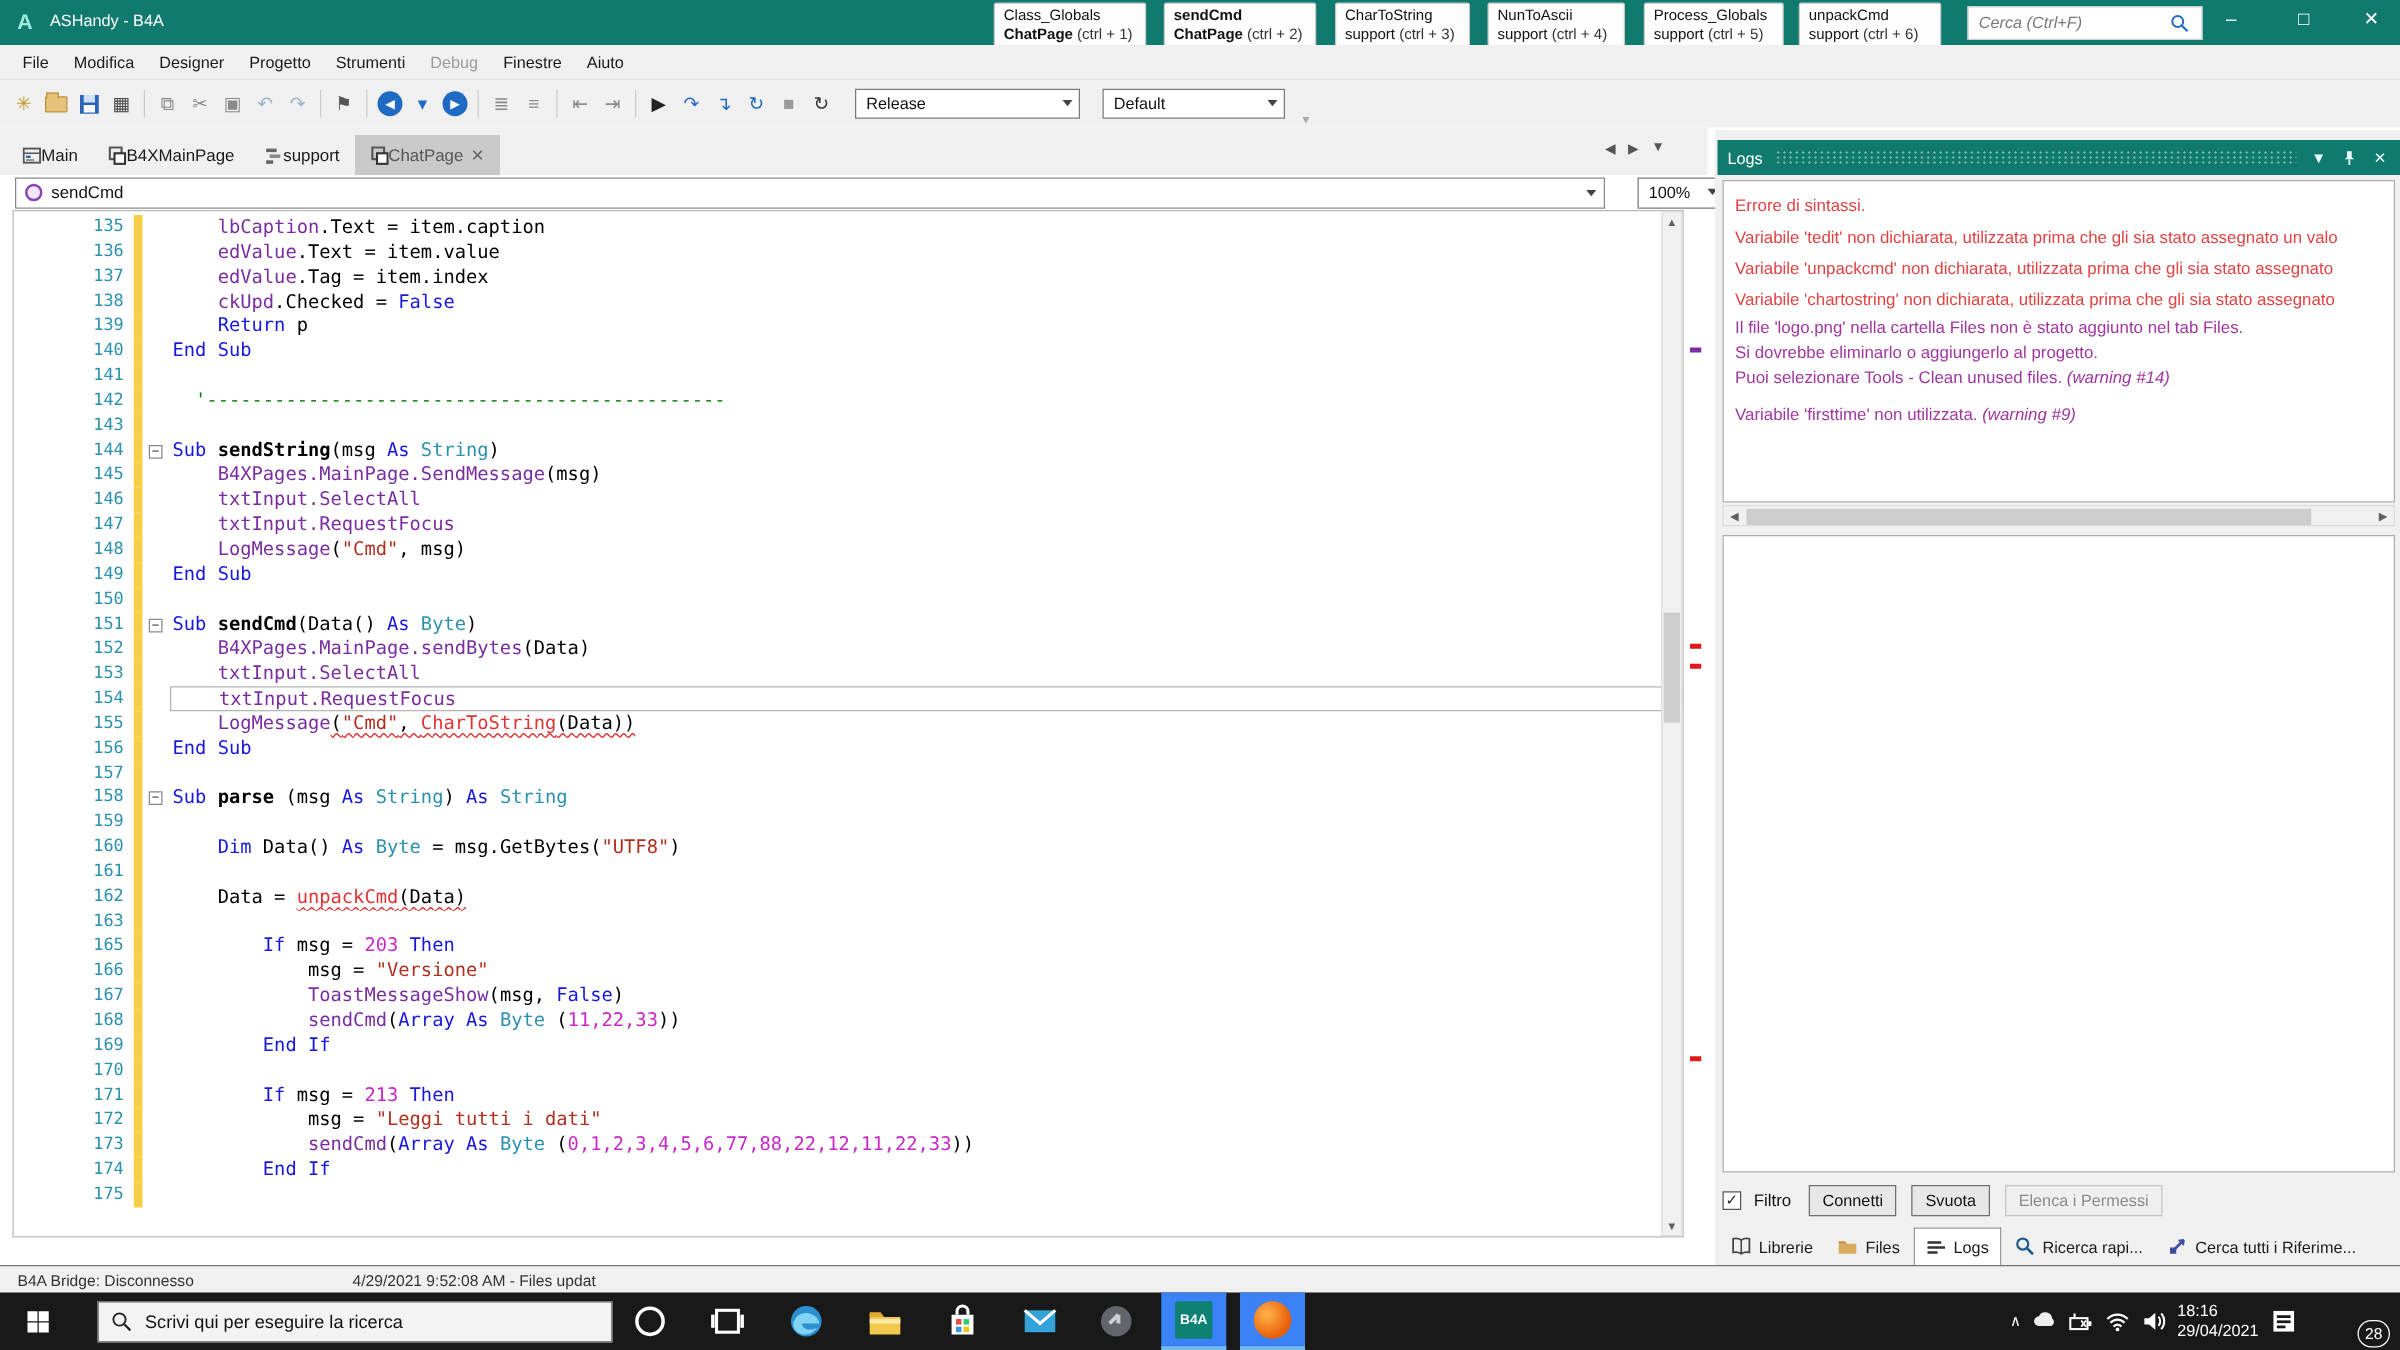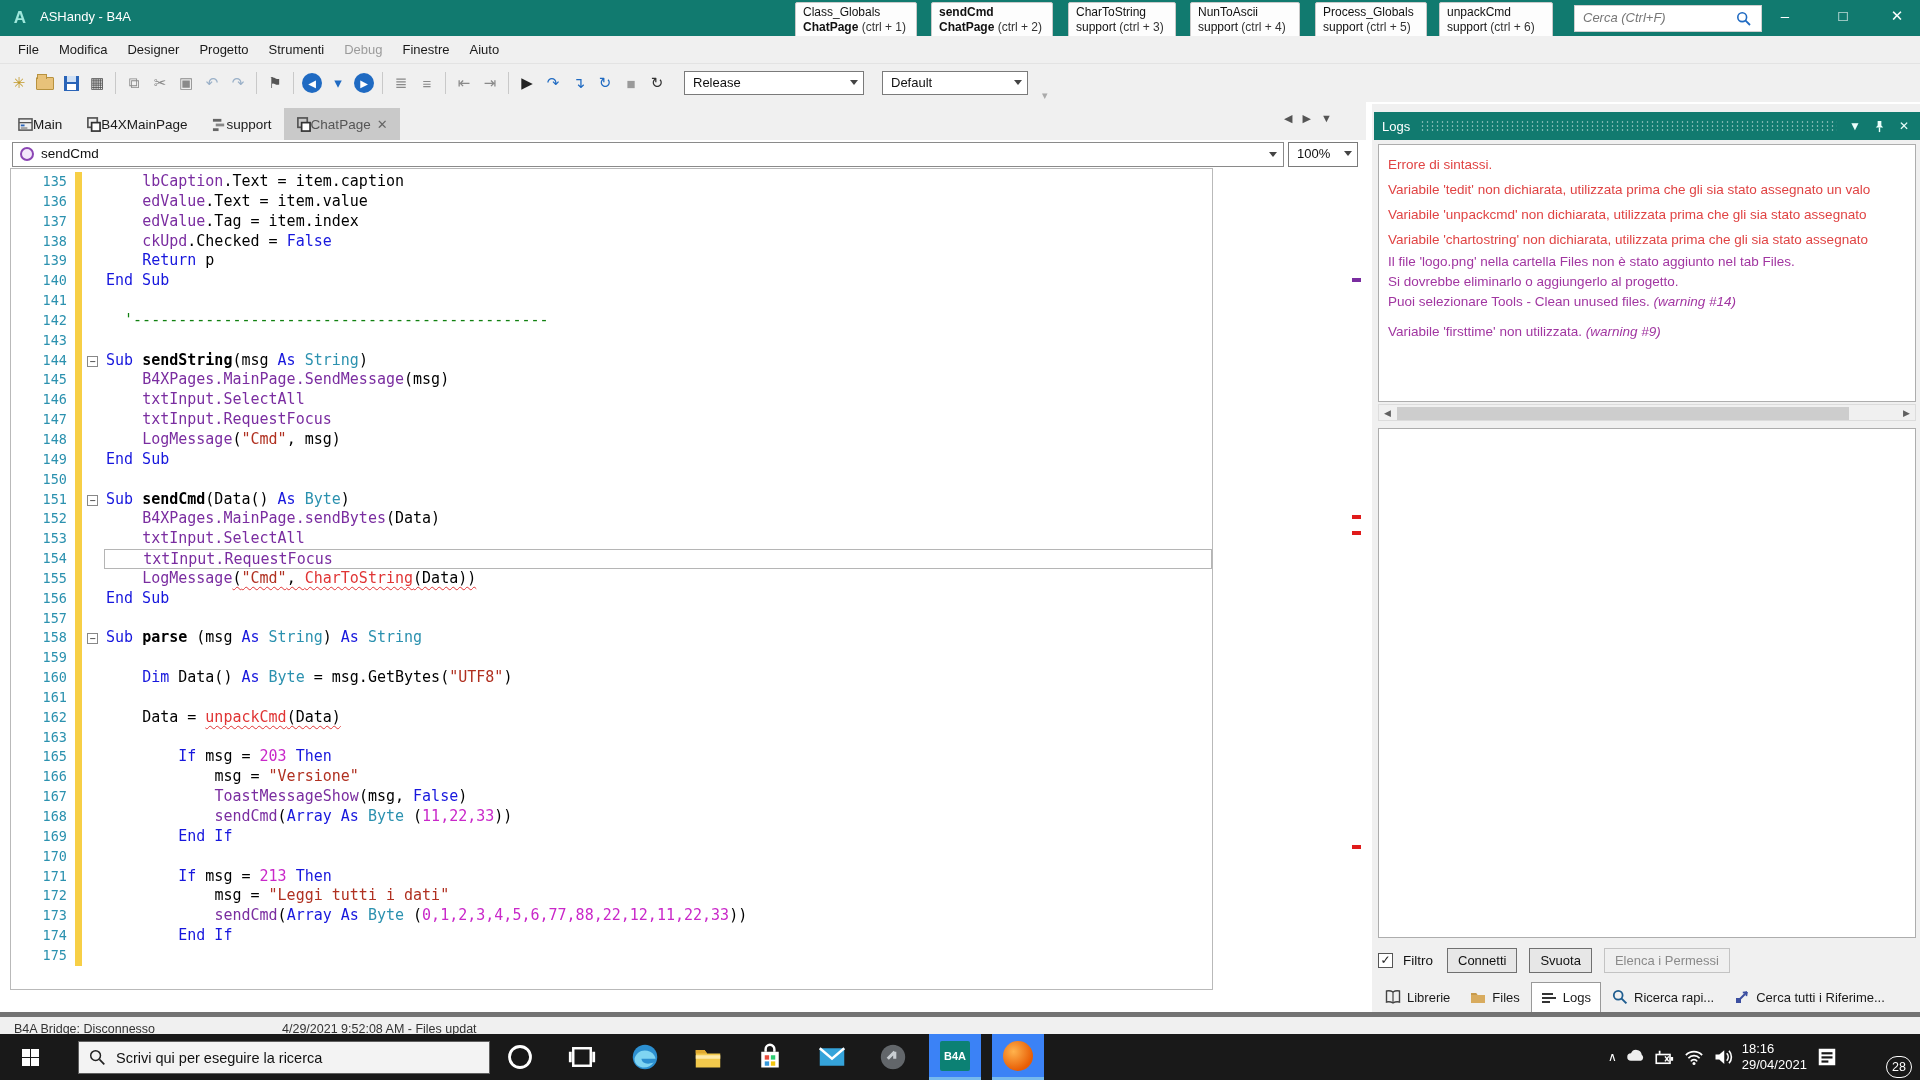--- a/index.html
+++ b/index.html
@@ -24,42 +24,42 @@
   
   #titleSearch{left:1574px;top:5px;width:188px;height:27px;background:#fff;border:1px solid #d0d0d0;font-size:13px;color:#777;font-style:italic;padding:4px 26px 0 8px;}
   
   #menubar{left:0;top:36px;width:1920px;height:28px;background:var(--panelbg);border-bottom:1px solid #e3e3e3;display:flex;align-items:center;padding-left:8px;}
   .menuitem{font-size:13px;color:#1a1a1a;padding:5px 10px;}
   .menuitem.disabled{color:#9b9b9b;}
   
   #toolbar{left:0;top:64px;width:1920px;height:38px;background:var(--panelbg);display:flex;align-items:center;padding-left:6px;}
   .tbico{width:24px;height:24px;display:flex;align-items:center;justify-content:center;font-size:15px;margin:0 1px;}
   .tbsep{width:1px;height:22px;background:#c9c9c9;margin:0 5px;}
-  .combo{background:#fff;border:1px solid #7a7a7a;font-size:13px;color:#111;position:relative;padding:3px 18px 0 8px;height:24px;white-space:nowrap;overflow:hidden;}
+  .combo{background:#fff;border:1px solid #7a7a7a;font-size:13px;color:#111;position:relative;padding:3px 18px 0 8px;height:24px;white-space:nowrap;overflow:hidden;margin-left:22px;}
   .combo .arr{position:absolute;right:5px;top:8px;width:0;height:0;border-left:4px solid transparent;border-right:4px solid transparent;border-top:5px solid #444;}
   
   .cssfolder{width:18px;height:13px;background:#e8c27a;border:1px solid #b8923f;border-radius:1px;position:relative;}
   .cssfolder:before{content:"";position:absolute;left:0;top:-4px;width:8px;height:4px;background:#e8c27a;border:1px solid #b8923f;border-bottom:none;}
   .cssfloppy{width:15px;height:15px;background:#2a64b8;position:relative;}
   .cssfloppy:before{content:"";position:absolute;left:3px;top:0;width:9px;height:6px;background:#cfe0f5;}
   .cssfloppy:after{content:"";position:absolute;left:3px;top:8px;width:9px;height:6px;background:#fff;}
   .navcirc{width:20px;height:20px;border-radius:50%;background:#1f6ac2;color:#fff;font-size:10px;display:flex;align-items:center;justify-content:center;}
   
   #tabstrip{left:0;top:102px;width:1366px;height:38px;background:var(--panelbg);display:flex;align-items:flex-end;padding-left:6px;}
   .doctab{height:32px;display:flex;align-items:center;padding:0 12px;font-size:13.5px;color:#1a1a1a;gap:0;}
   .doctab.active{background:#c9c9c9;color:#555;}
   .doctab .x{margin-left:6px;color:#666;font-size:13px;}
   #tabnav{left:1284px;top:112px;display:flex;gap:10px;color:#555;font-size:11px;}
   
   #memberCombo{left:12px;top:142px;width:1272px;height:25px;background:#fff;border:1px solid #8a8a8a;font-size:13.5px;color:#111;padding:3px 18px 0 28px;position:absolute;}
   #memberCombo .arr{position:absolute;right:6px;top:9px;width:0;height:0;border-left:4px solid transparent;border-right:4px solid transparent;border-top:5px solid #444;}
   #memberIcon{position:absolute;left:7px;top:4px;width:14px;height:14px;border:2px solid #8b46b4;border-radius:50%;background:#f3e8fb;}
   #zoomCombo{left:1288px;top:142px;width:70px;height:25px;position:absolute;}
   
-  #editor{left:10px;top:168px;width:1203px;height:822px;background:#fff;border:1px solid #b9b9b9;overflow:hidden;}
+  #editor{left:10px;top:168px;width:1337px;height:822px;background:#fff;border:1px solid #b9b9b9;overflow:hidden;padding-left:32px;}
   .crow{display:flex;height:19.85px;align-items:stretch;font-family:"DejaVu Sans Mono",monospace;font-size:15px;line-height:19.85px;white-space:pre;}
   .lnum{width:64px;text-align:right;padding-right:8px;color:#2B91AF;font-size:13.5px;line-height:19.85px;font-family:"DejaVu Sans Mono",monospace;flex:none;}
   .ybar{width:7px;background:#f7cf46;flex:none;}
   .fold{width:22px;flex:none;position:relative;}
   .foldbox{position:absolute;left:5px;top:5px;width:11px;height:11px;border:1px solid #888;background:#fff;font-size:10px;line-height:9px;text-align:center;color:#333;}
   .lbody{flex:1;padding-left:2px;}
   .curline .lbody{border:1px solid #b5b5b5;}
   .k{color:#000}.b{color:#1717dd}.t{color:#2B91AF}.p{color:#7A2DA0}
   .s{color:#B03020}.n{color:#C928C9}.c{color:#108010}.e{color:#E03434}
   .bd{font-weight:bold;color:#000}
@@ -84,21 +84,21 @@
   
   #filtroRow{left:1378px;top:944px;width:540px;height:32px;display:flex;align-items:center;gap:10px;}
   #filtroCheck{width:15px;height:15px;border:1px solid #555;background:#fff;font-size:12px;line-height:13px;text-align:center;color:#222;}
   .winbtn2{background:#e7e7e7;border:1px solid #707070;font-size:13px;color:#111;padding:4px 10px;}
   .winbtn2.dis{border-color:#c3c3c3;color:#8a8a8a;background:#efefef;}
   
   #bottomTabs{left:1374px;top:982px;width:546px;height:30px;display:flex;align-items:stretch;gap:2px;padding-left:2px;}
   .btab{display:flex;align-items:center;gap:6px;padding:0 9px;font-size:13px;color:#1a1a1a;white-space:nowrap;}
   .btab.active{background:#fff;border:1px solid #999;border-bottom:none;}
   
-  #statusbar{left:0;top:1012px;width:1920px;height:23px;background:var(--panelbg);border-top:5px solid #737373;font-size:12.5px;color:#333;}
+  #statusbar{left:0;top:1012px;width:1920px;height:23px;background:var(--panelbg);border-top:1px solid #737373;font-size:12.5px;color:#333;}
   
   #taskbar{left:0;top:1034px;width:1920px;height:46px;background:#191919;z-index:50;}
   #startbtn{left:0;top:1034px;width:60px;height:46px;display:flex;align-items:center;justify-content:center;}
   .winlogo{display:grid;grid-template-columns:8px 8px;grid-template-rows:8px 8px;gap:1px;}
   .winlogo div{background:#fff;}
   #tbSearch{left:78px;top:1041px;width:412px;height:33px;background:#f3f3f3;border:1px solid #5f5f5f;display:flex;align-items:center;gap:10px;padding-left:10px;font-size:14.5px;color:#111;}
   .taskico{top:1034px;width:52px;height:46px;display:flex;align-items:center;justify-content:center;}
   .taskico.activeapp{background:#3b82f6;border-bottom:3px solid #76b9ed;}
   .b4atile{width:30px;height:30px;background:#0c8174;color:#fff;font-weight:bold;font-size:11px;display:flex;align-items:center;justify-content:center;border-radius:2px;}
   .orangetile{width:30px;height:30px;border-radius:50%;background:radial-gradient(circle at 35% 35%,#ffb34d,#e85d04 70%);}

